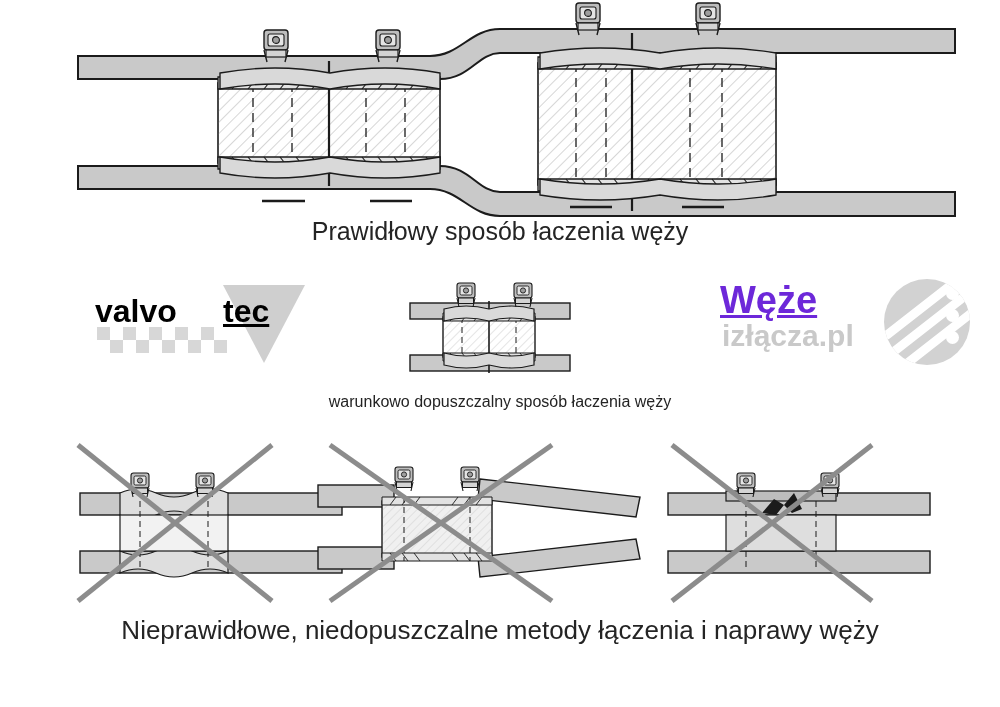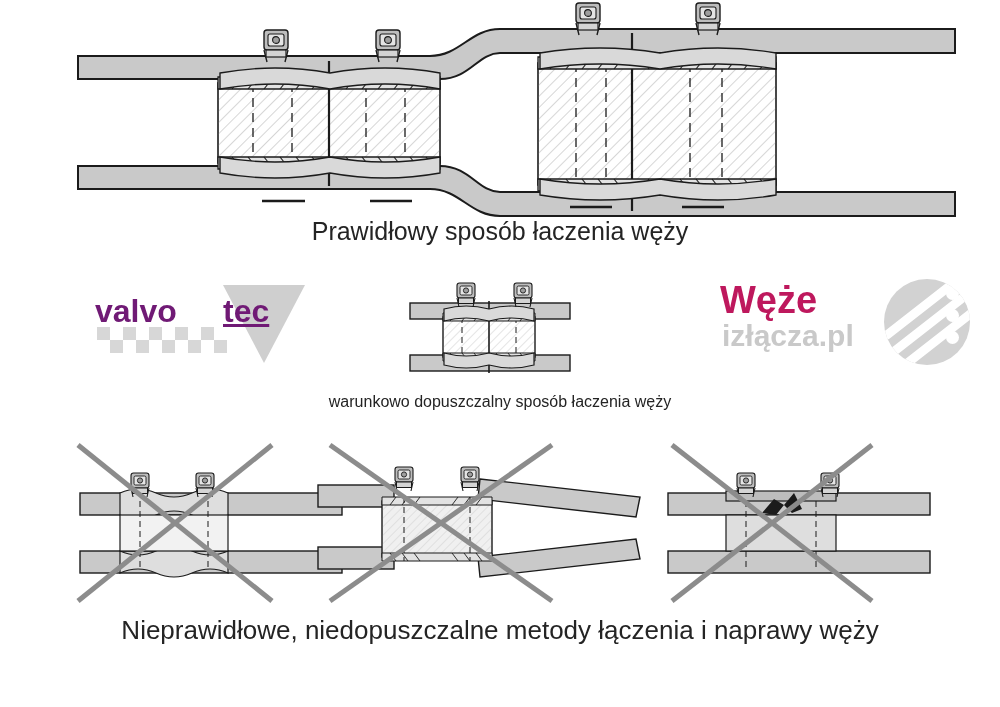--- a/index.html
+++ b/index.html
@@ -21,28 +21,28 @@
     white-space:nowrap;
   }
   .cap-top{top:216px;font-size:25px;}
   .cap-mid{top:392px;font-size:16px;}
   .cap-bot{top:614px;font-size:26px;}
 
   
   .logo-left{position:absolute;left:95px;top:282px;width:200px;height:80px;}
   .logo-left .word{
     position:absolute;left:0;top:10px;
-    font-size:32px;font-weight:bold;color:#701a75;
+    font-size:32px;font-weight:bold;color:#000000;
     letter-spacing:0px;
   }
 
   
   .logo-right{position:absolute;left:720px;top:278px;width:250px;height:86px;}
   .logo-right .w1{
-    position:absolute;left:0;top:0px;font-size:38px;font-weight:bold;color:#be185d;
+    position:absolute;left:0;top:0px;font-size:38px;font-weight:bold;color:#6d28d9;text-decoration:underline;
   }
   .logo-right .w2{
     position:absolute;left:2px;top:40px;font-size:30px;font-weight:bold;color:#c9c9c9;
   }
   .logo-right .circle{
     position:absolute;left:164px;top:0px;width:86px;height:86px;border-radius:50%;
     background:#d2d2d2;overflow:hidden;
   }
   .logo-right .bar{
     position:absolute;background:#ffffff;height:9px;width:130px;

